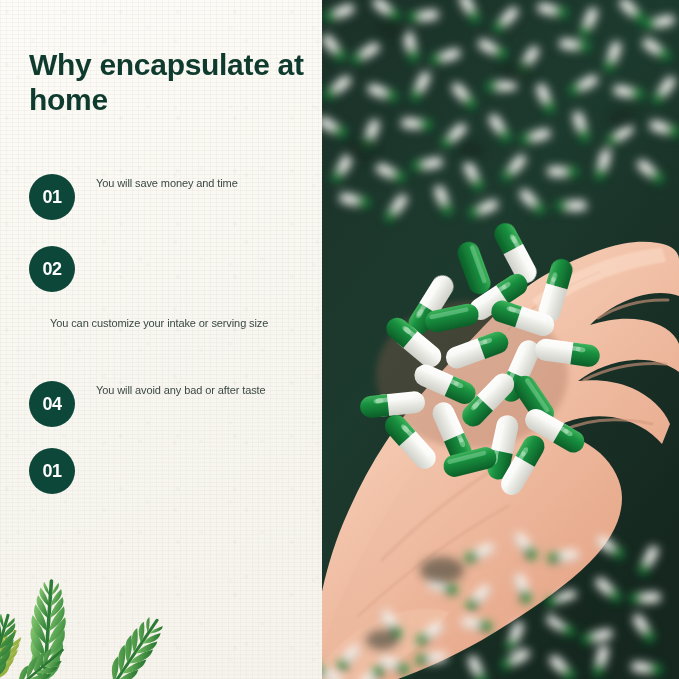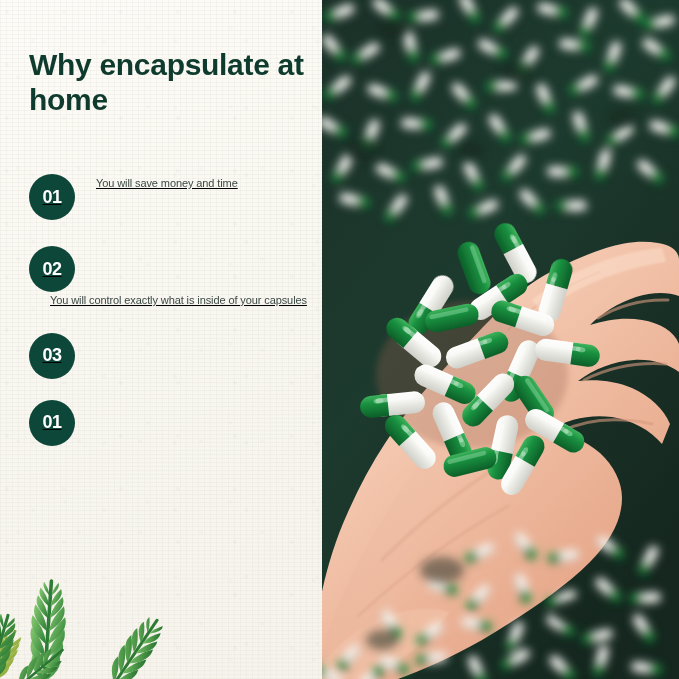--- a/index.html
+++ b/index.html
@@ -50,21 +50,20 @@
     line-height:1.16;
     letter-spacing:-0.3px;
   }
 
   
   .benefit-list {
     position:absolute;
     left:29px; top:172px;
     width:285px;
     list-style:none;
-    text-decoration:underline;
   }
   .benefit-row {
     position:relative;
     display:flex;
     align-items:flex-start;
     min-height:46px;
   }
   .benefit-row.r0 { margin-top:0px; }
   .benefit-row.r1 { margin-top:24px;flex-direction:column; }
   .benefit-row.r2 { margin-top:23px; }
@@ -129,27 +128,30 @@
 
     <ul class="benefit-list">
 
       <li class="benefit-row r0">
         <span class="badge">01</span>
         <span class="benefit-text">You will save money and time</span>
       </li>
 
       <li class="benefit-row r1">
         <span class="badge">02</span>
-        <span class="benefit-text">You will control exactly what is inside of your capsules</span>
       </li>
 
       <li class="benefit-row r2">
-        <span class="badge">03</span>
+        <span class="benefit-text">You can customize your intake or serving size</span>
       </li>
 
+      <li class="benefit-row r3">
+        <span class="badge">04</span>
+        <span class="benefit-text">You will avoid any bad or after taste</span>
+      </li>
 
       <li class="benefit-row r4">
         <span class="badge">01</span>
       </li>
 
     </ul>
 
     <svg class="foliage" viewBox="0 0 215 120">
       <defs>
         <linearGradient id="lfA" x1="0" y1="1" x2="1" y2="0">

